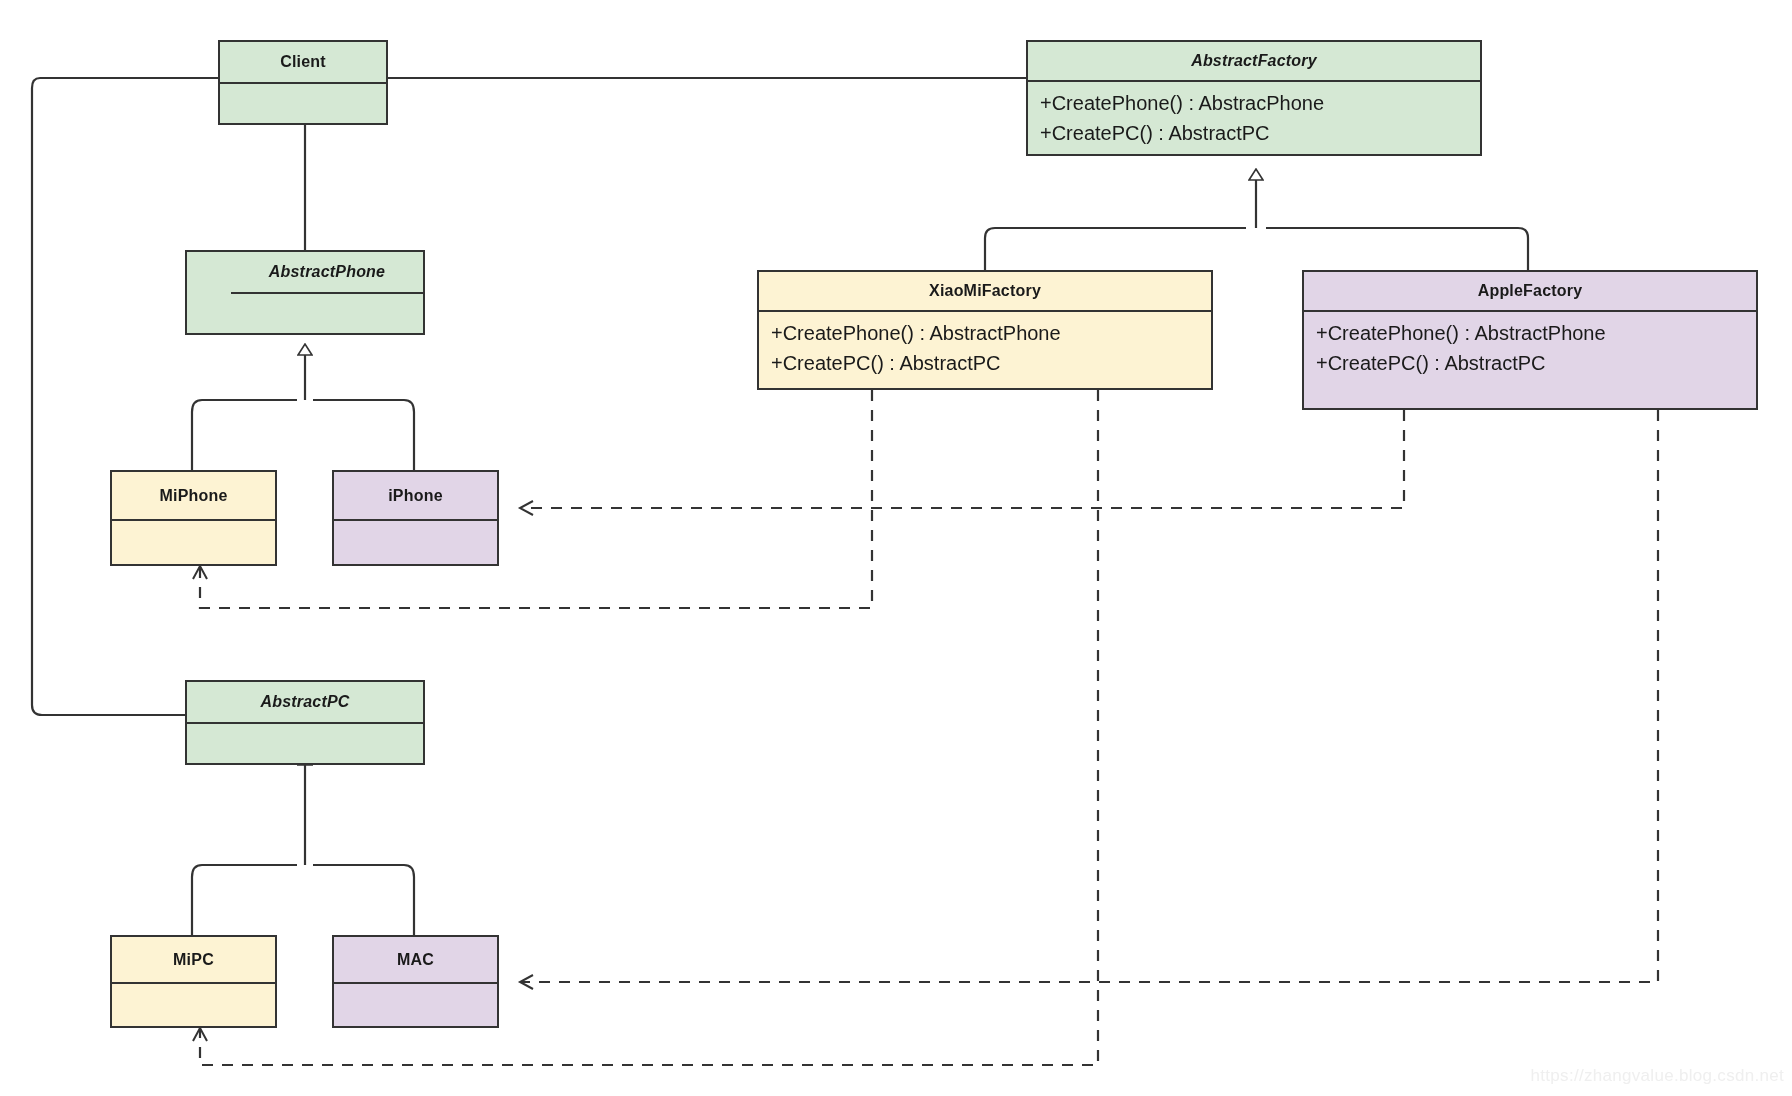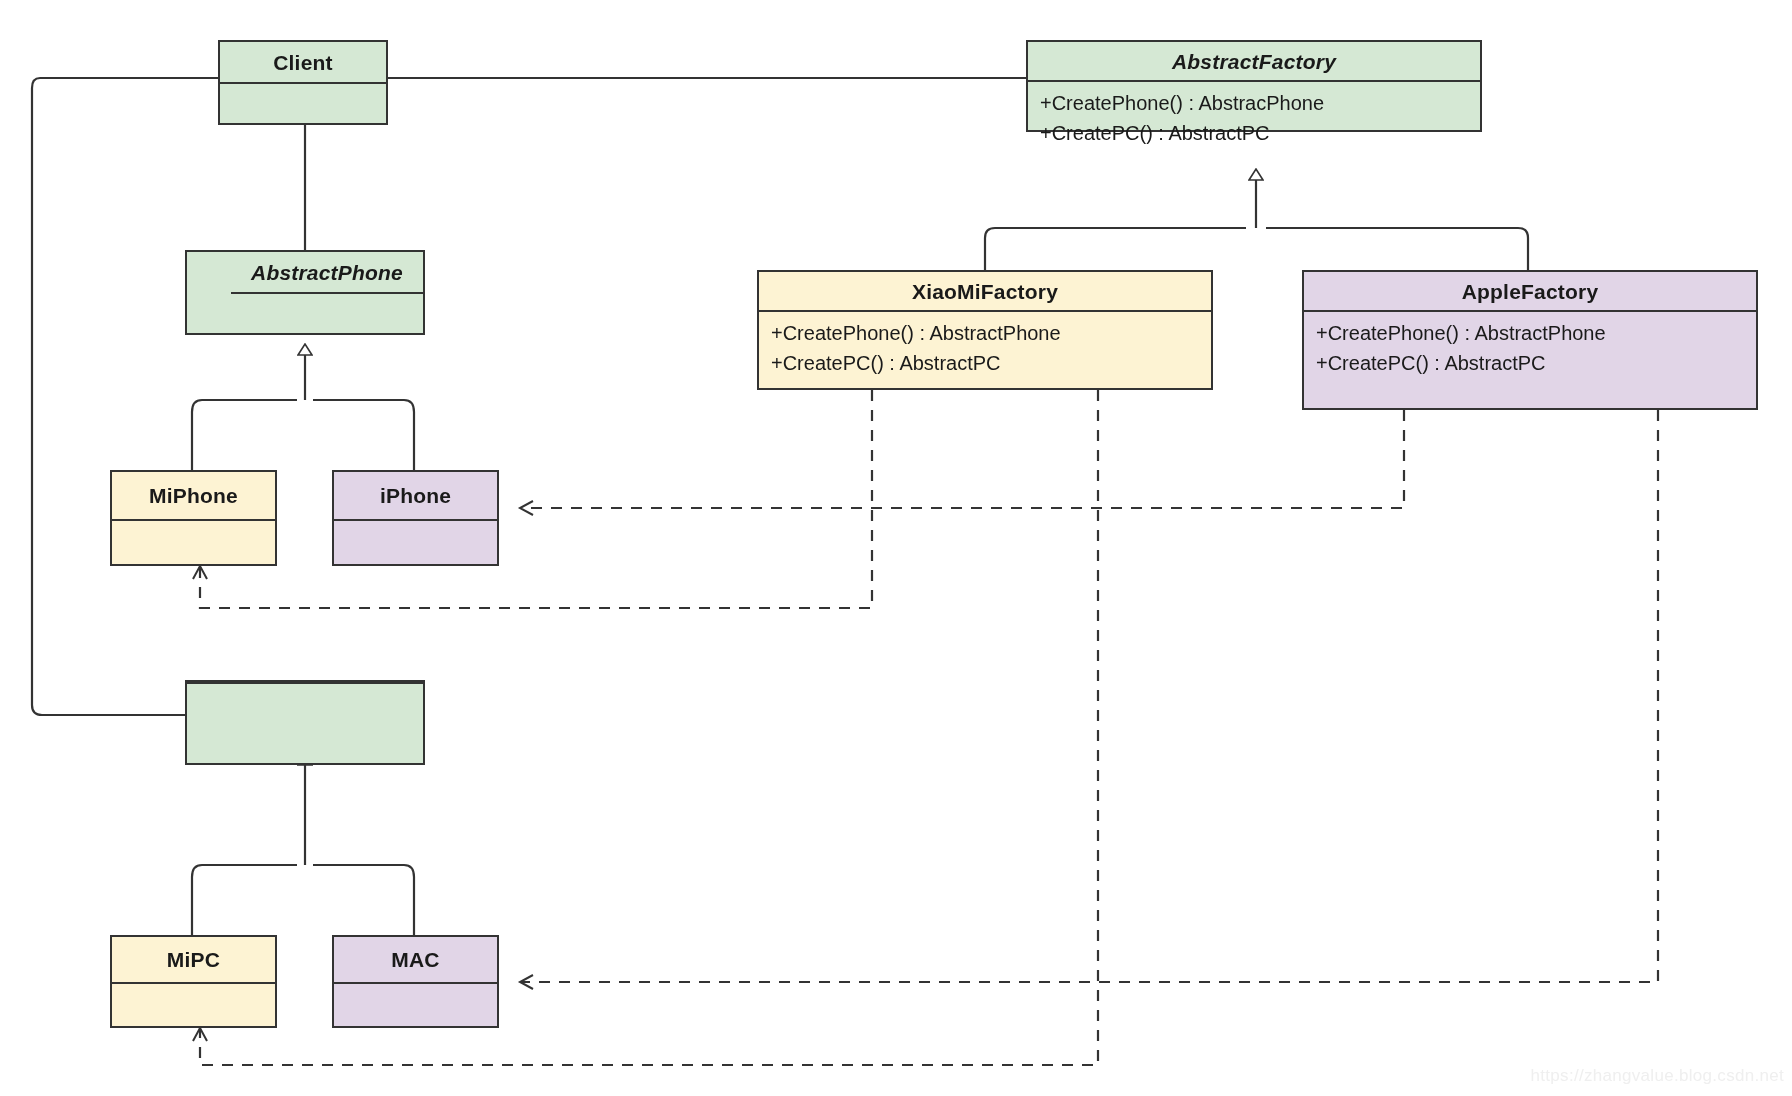--- a/index.html
+++ b/index.html
@@ -28,21 +28,21 @@
     position: absolute;
     box-sizing: border-box;
     border: 2px solid #333333;
     background: #d5e8d4;
     z-index: 5;
   }
   .uml-title {
     box-sizing: border-box;
     width: 100%;
     text-align: center;
-    font-size: 21px;
+    font-size: 16px;
     font-weight: bold;
     color: #1a1a1a;
     line-height: 1;
     display: flex;
     align-items: center;
     justify-content: center;
     letter-spacing: 0.2px;
   }
   .uml-title.italic {
     font-style: italic;
@@ -124,21 +124,21 @@
 
       <path d="M 1658 390 L 1658 982 L 520 982" marker-end="url(#open-arrow)"></path>
     </g>
   </svg>
 
   <div class="uml-class pal-green" style="left:218px; top:40px; width:170px; height:85px;">
     <div class="uml-title" style="height:40px;">Client</div>
     <div class="uml-compartment empty" style="height:43px;"></div>
   </div>
 
-  <div class="uml-class pal-green" style="left:1026px; top:40px; width:456px; height:92px;">
+  <div class="uml-class pal-green" style="left:1026px; top:40px; width:456px; height:116px;">
     <div class="uml-title italic" style="height:38px;">AbstractFactory</div>
     <div class="uml-compartment">
       <div class="uml-member">+CreatePhone() : AbstracPhone</div>
       <div class="uml-member">+CreatePC() : AbstractPC</div>
     </div>
   </div>
 
   <div class="uml-class pal-green" style="left:185px; top:250px; width:240px; height:85px;padding-left:44px;">
     <div class="uml-title italic" style="height:40px;">AbstractPhone</div>
     <div class="uml-compartment empty" style="height:43px;"></div>
@@ -164,20 +164,21 @@
     <div class="uml-title" style="height:47px;">MiPhone</div>
     <div class="uml-compartment empty" style="height:45px;"></div>
   </div>
 
   <div class="uml-class pal-purple" style="left:332px; top:470px; width:167px; height:96px;">
     <div class="uml-title" style="height:47px;">iPhone</div>
     <div class="uml-compartment empty" style="height:45px;"></div>
   </div>
 
   <div class="uml-class pal-green" style="left:185px; top:680px; width:240px; height:85px;">
+    <div class="uml-title italic" style="height:40px;">AbstractPC</div>
     <div class="uml-compartment empty" style="height:43px;"></div>
   </div>
 
   <div class="uml-class pal-yellow" style="left:110px; top:935px; width:167px; height:93px;">
     <div class="uml-title" style="height:45px;">MiPC</div>
     <div class="uml-compartment empty" style="height:44px;"></div>
   </div>
 
   <div class="uml-class pal-purple" style="left:332px; top:935px; width:167px; height:93px;">
     <div class="uml-title" style="height:45px;">MAC</div>

